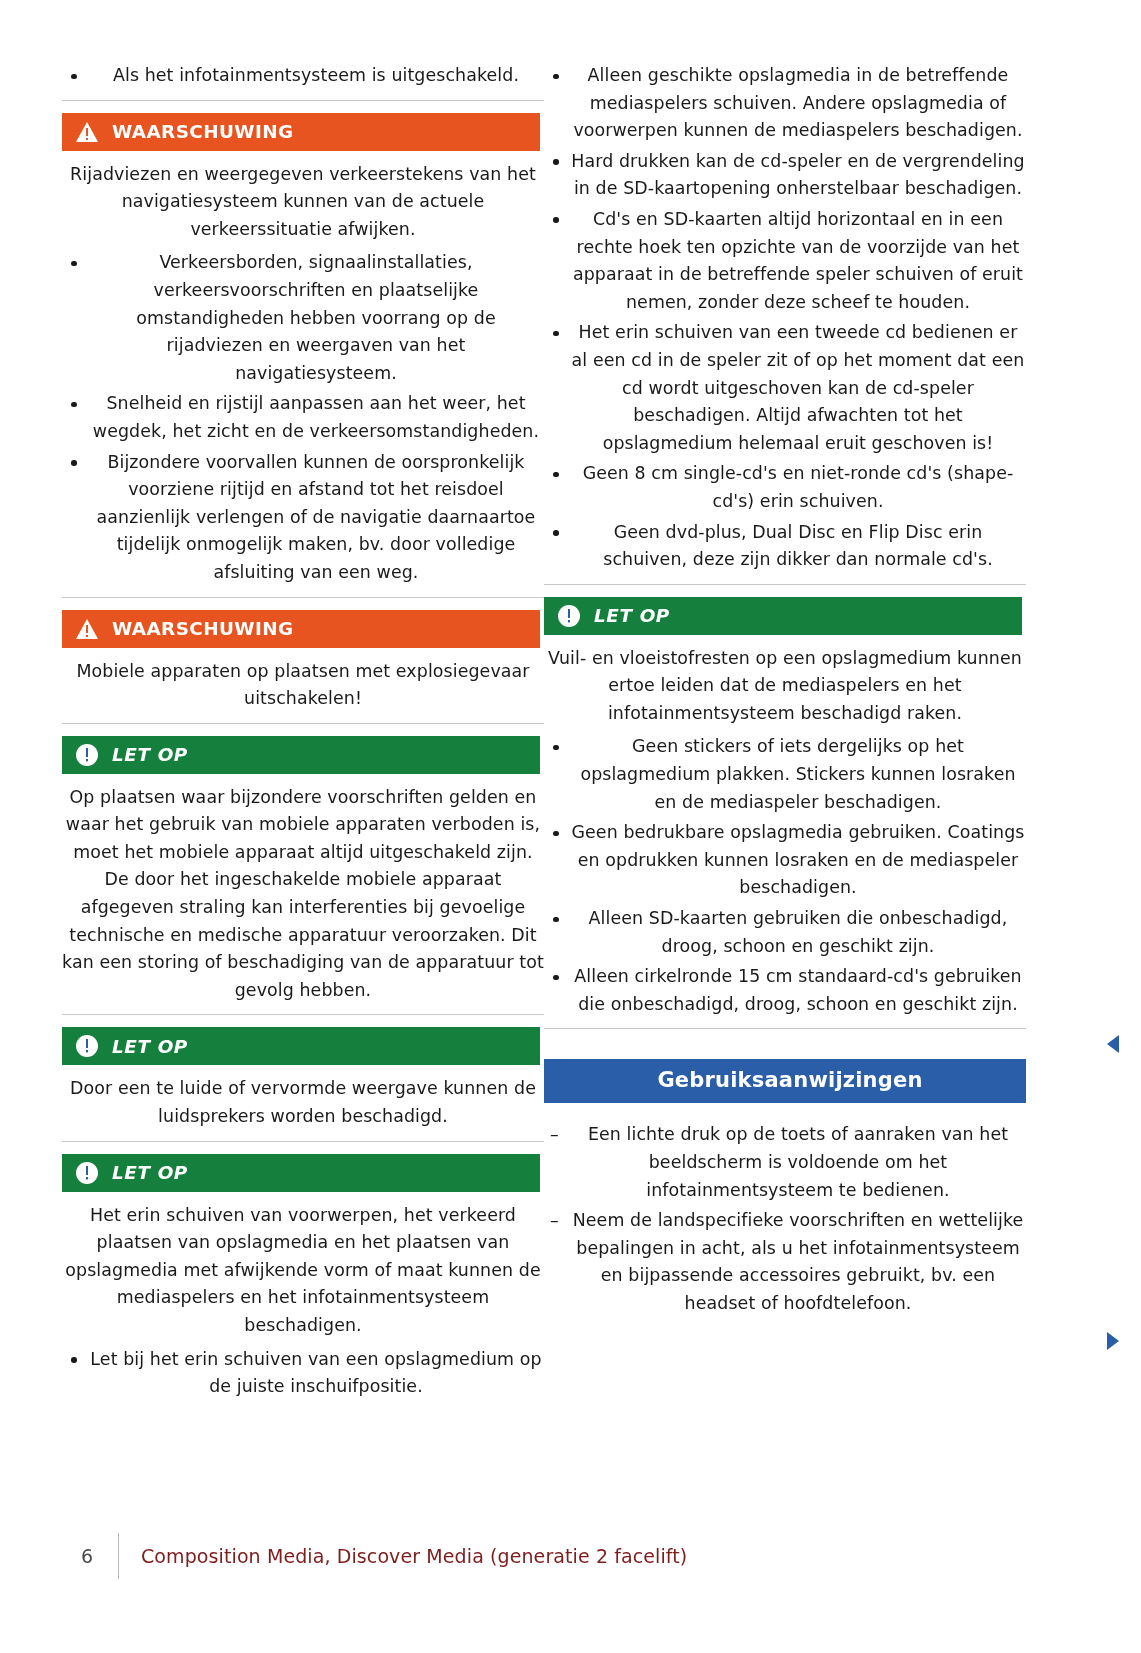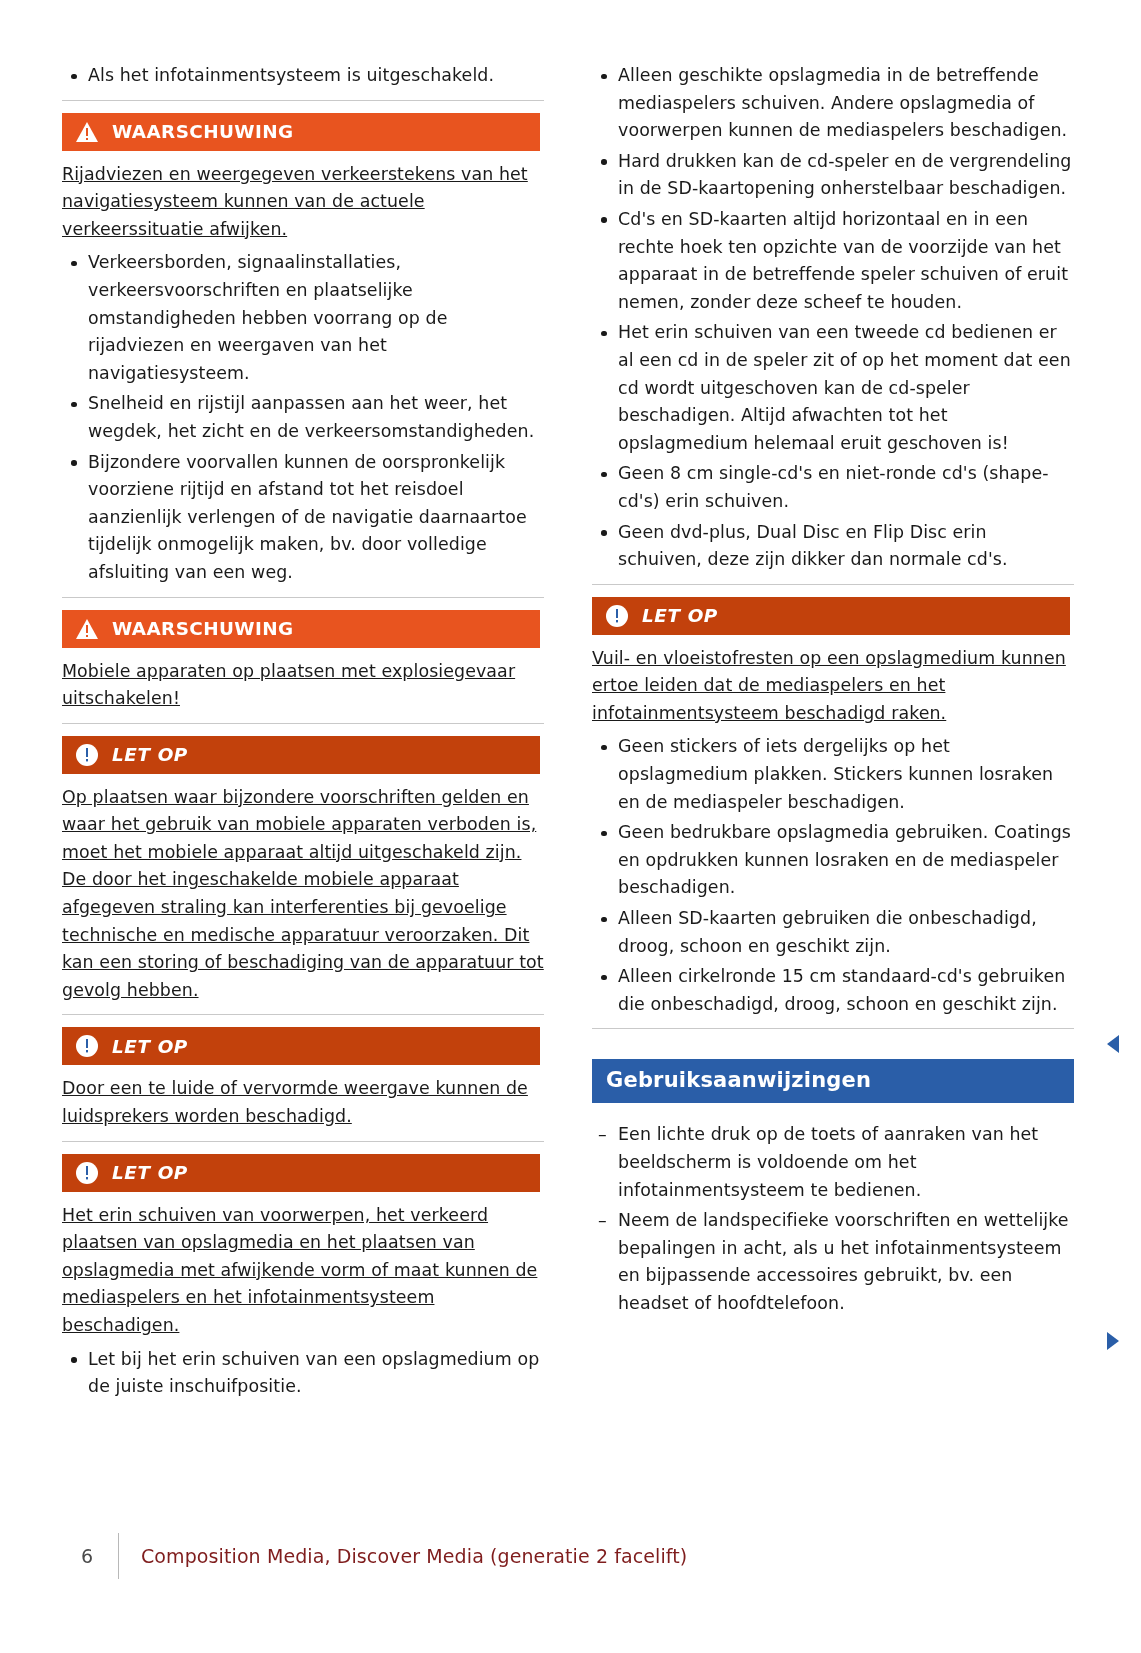--- a/index.html
+++ b/index.html
@@ -18,34 +18,33 @@
   .page {
     position: absolute;
     inset: 0;
   }
   .columns {
     position: absolute;
     left: 62px;
     top: 62px;
     width: 1012px;
     display: flex;
-    gap: 48px;
+    text-align: center;
   }
   .col {
     width: 482px;
   }
   p, li, div {
     box-sizing: border-box;
   }
   .para {
     font-size: 17.4px;
     line-height: 27.6px;
     margin: 0 0 6px 0;
     letter-spacing: 0.1px;
-    text-decoration: underline;
   }
   ul.bullets {
     list-style: none;
     margin: 0 0 6px 0;
     padding: 0;
   }
   ul.bullets > li {
     position: relative;
     padding-left: 26px;
     font-size: 17.4px;
@@ -95,21 +94,21 @@
     align-items: center;
     height: 38px;
     padding: 0 12px;
     margin: 12px 4px 10px 0;
     color: #ffffff;
   }
   .banner.warning {
     background: #e8541f;
   }
   .banner.notice {
-    background: #c2410c;
+    background: #15803d;
   }
   .banner .bicon {
     width: 26px;
     height: 26px;
     margin-right: 12px;
     flex: 0 0 auto;
     display: flex;
     align-items: center;
     justify-content: center;
   }

